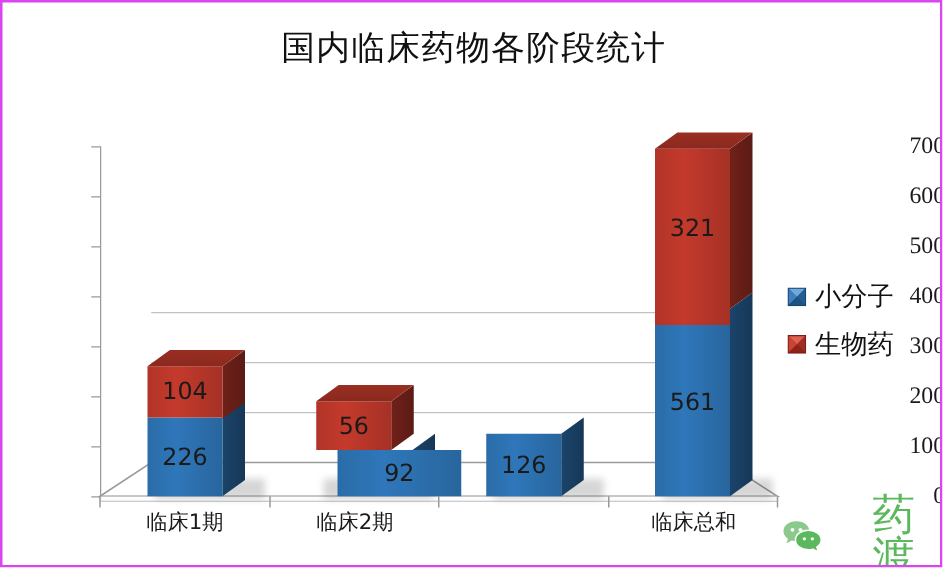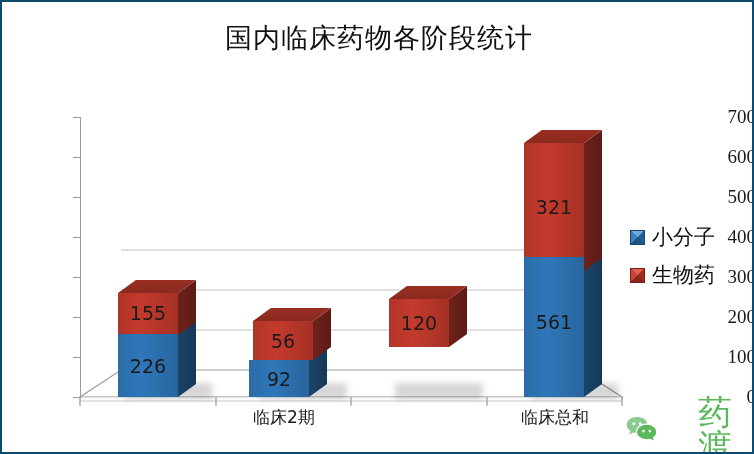--- a/index.html
+++ b/index.html
@@ -5,21 +5,21 @@
   html, body {
     margin: 0;
     padding: 0;
     background: #ffffff;
   }
   #stage {
     position: relative;
     width: 754px;
     height: 454px;
     background: #ffffff;
-    border: 2px solid #0c4a6e;
+    border: 2px solid #d946ef;
     box-sizing: border-box;
     overflow: hidden;
     font-family: "Liberation Serif", "DejaVu Serif", serif;
   }
 
   
   #chart-title {
     position: absolute;
     left: 0;
     top: 18px;
@@ -214,62 +214,62 @@
           <div style="position: absolute; left: 122px; top: 381px; width: 88px; height: 16px; background: rgba(0, 0, 0, 0.16); filter: blur(3px);"></div>
           <div class="seg" style="position: absolute; left: 116px; top: 332.2px; width: 60px; height: 62.8px;">
             <div style="position: absolute; left: 60px; top: 0px; width: 18px; height: 62.8px; background: linear-gradient(90deg, rgb(27, 68, 106), rgb(22, 56, 87)); transform: skewY(-36deg); transform-origin: left top;"></div>
             <div class="face-front" style="background: linear-gradient(90deg, rgb(42, 108, 167) 0%, rgb(47, 119, 186) 38%, rgb(40, 101, 157) 100%);"></div>
             <div class="seg-value" style="top: 31.4px;">226</div>
           </div>
           <div class="seg" style="position: absolute; left: 116px; top: 290.6px; width: 60px; height: 41.6px;">
             <div style="position: absolute; left: 60px; top: 0px; width: 18px; height: 41.6px; background: linear-gradient(90deg, rgb(111, 33, 25), rgb(92, 27, 21)); transform: skewY(-36deg); transform-origin: left top;"></div>
             <div class="face-front" style="background: linear-gradient(90deg, rgb(177, 52, 40) 0%, rgb(196, 58, 44) 38%, rgb(165, 49, 37) 100%);"></div>
             <div style="position: absolute; left: 0px; top: -13px; width: 60px; height: 13px; background: linear-gradient(rgb(154, 46, 34), rgb(138, 41, 31)); transform: skewX(-54deg); transform-origin: left bottom;"></div>
-            <div class="seg-value" style="top: 20.8px;">155</div>
+            <div class="seg-value" style="top: 20.8px;">104</div>
           </div>
         </div>
         <div class="bar-group" style="left: 0px; top: 0px; width: 754px; height: 454px;">
           <div style="position: absolute; left: 257px; top: 381px; width: 88px; height: 16px; background: rgba(0, 0, 0, 0.16); filter: blur(3px);"></div>
-          <div class="seg" style="position: absolute; left: 247px; top: 358.2px; width: 60px; height: 36.8px;">
+          <div class="seg" style="position: absolute; left: 268px; top: 358.2px; width: 60px; height: 36.8px; padding-left: 39px;">
             <div style="position: absolute; left: 60px; top: 0px; width: 18px; height: 36.8px; background: linear-gradient(90deg, rgb(27, 68, 106), rgb(22, 56, 87)); transform: skewY(-36deg); transform-origin: left top;"></div>
             <div class="face-front" style="background: linear-gradient(90deg, rgb(42, 108, 167) 0%, rgb(47, 119, 186) 38%, rgb(40, 101, 157) 100%);"></div>
             <div class="seg-value" style="top: 18.4px;">92</div>
           </div>
           <div class="seg" style="position: absolute; left: 251px; top: 319.4px; width: 60px; height: 38.8px;">
             <div style="position: absolute; left: 60px; top: 0px; width: 18px; height: 38.8px; background: linear-gradient(90deg, rgb(111, 33, 25), rgb(92, 27, 21)); transform: skewY(-36deg); transform-origin: left top;"></div>
             <div class="face-front" style="background: linear-gradient(90deg, rgb(177, 52, 40) 0%, rgb(196, 58, 44) 38%, rgb(165, 49, 37) 100%);"></div>
             <div style="position: absolute; left: 0px; top: -13px; width: 60px; height: 13px; background: linear-gradient(rgb(154, 46, 34), rgb(138, 41, 31)); transform: skewX(-54deg); transform-origin: left bottom;"></div>
             <div class="seg-value" style="top: 19.4px;">56</div>
           </div>
         </div>
         <div class="bar-group" style="left: 0px; top: 0px; width: 754px; height: 454px;">
           <div style="position: absolute; left: 393px; top: 381px; width: 88px; height: 16px; background: rgba(0, 0, 0, 0.16); filter: blur(3px);"></div>
-          <div class="seg" style="position: absolute; left: 387px; top: 296.6px; width: 60px; height: 48px;">
-            <div style="position: absolute; left: 60px; top: 0px; width: 18px; height: 48px; background: linear-gradient(90deg, rgb(111, 33, 25), rgb(92, 27, 21)); transform: skewY(-36deg); transform-origin: left top;"></div>
-            <div class="face-front" style="background: linear-gradient(90deg, rgb(177, 52, 40) 0%, rgb(196, 58, 44) 38%, rgb(165, 49, 37) 100%);"></div>
-            <div style="position: absolute; left: 0px; top: -13px; width: 60px; height: 13px; background: linear-gradient(rgb(154, 46, 34), rgb(138, 41, 31)); transform: skewX(-54deg); transform-origin: left bottom;"></div>
-            <div class="seg-value" style="top: 24px;">120</div>
+          <div class="seg" style="position: absolute; left: 387px; top: 344.6px; width: 60px; height: 50.4px;">
+            <div style="position: absolute; left: 60px; top: 0px; width: 18px; height: 50.4px; background: linear-gradient(90deg, rgb(27, 68, 106), rgb(22, 56, 87)); transform: skewY(-36deg); transform-origin: left top;"></div>
+            <div class="face-front" style="background: linear-gradient(90deg, rgb(42, 108, 167) 0%, rgb(47, 119, 186) 38%, rgb(40, 101, 157) 100%);"></div>
+            <div class="seg-value" style="top: 25.2px;">126</div>
           </div>
         </div>
         <div class="bar-group" style="left: 0px; top: 0px; width: 754px; height: 454px;">
           <div style="position: absolute; left: 528px; top: 381px; width: 88px; height: 16px; background: rgba(0, 0, 0, 0.16); filter: blur(3px);"></div>
           <div class="seg" style="position: absolute; left: 522px; top: 245px; width: 60px; height: 150px;">
             <div style="position: absolute; left: 60px; top: 0px; width: 18px; height: 150px; background: linear-gradient(90deg, rgb(27, 68, 106), rgb(22, 56, 87)); transform: skewY(-36deg); transform-origin: left top;"></div>
             <div class="face-front" style="background: linear-gradient(90deg, rgb(42, 108, 167) 0%, rgb(47, 119, 186) 38%, rgb(40, 101, 157) 100%);"></div>
             <div class="seg-value" style="top: 75px;">561</div>
           </div>
-          <div class="seg" style="position: absolute; left: 522px; top: 116.6px; width: 60px; height: 114px; margin-top: 24px;">
+          <div class="seg" style="position: absolute; left: 522px; top: 116.6px; width: 60px; height: 141px;">
             <div style="position: absolute; left: 60px; top: 0px; width: 18px; height: 128.4px; background: linear-gradient(90deg, rgb(111, 33, 25), rgb(92, 27, 21)); transform: skewY(-36deg); transform-origin: left top;"></div>
             <div class="face-front" style="background: linear-gradient(90deg, rgb(177, 52, 40) 0%, rgb(196, 58, 44) 38%, rgb(165, 49, 37) 100%);"></div>
             <div style="position: absolute; left: 0px; top: -13px; width: 60px; height: 13px; background: linear-gradient(rgb(154, 46, 34), rgb(138, 41, 31)); transform: skewX(-54deg); transform-origin: left bottom;"></div>
             <div class="seg-value" style="top: 64.2px;">321</div>
           </div>
         </div>
       </div>
 
+    <div class="x-tick-label" style="left:86px">临床1期</div>
     <div class="x-tick-label" style="left:222px">临床2期</div>
     <div class="x-tick-label" style="left:493px">临床总和</div>
   </div>
 
   <div id="legend">
     <div class="legend-row">
       <span class="legend-swatch">
         <svg viewBox="0 0 15 15" width="15" height="15" xmlns="http://www.w3.org/2000/svg">
           <rect x="0" y="0" width="15" height="15" fill="#17456e"></rect>
           <polygon points="1,1 14,1 7.5,7.5" fill="#6fa8dc"></polygon>

